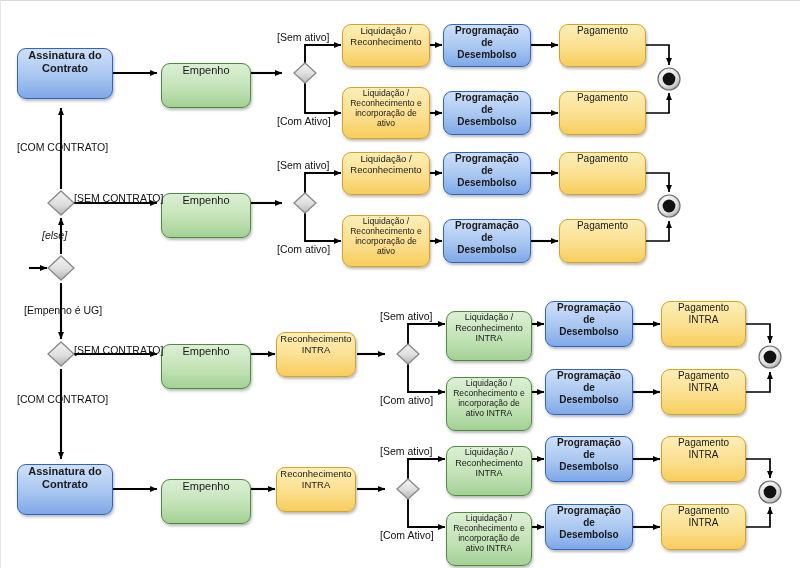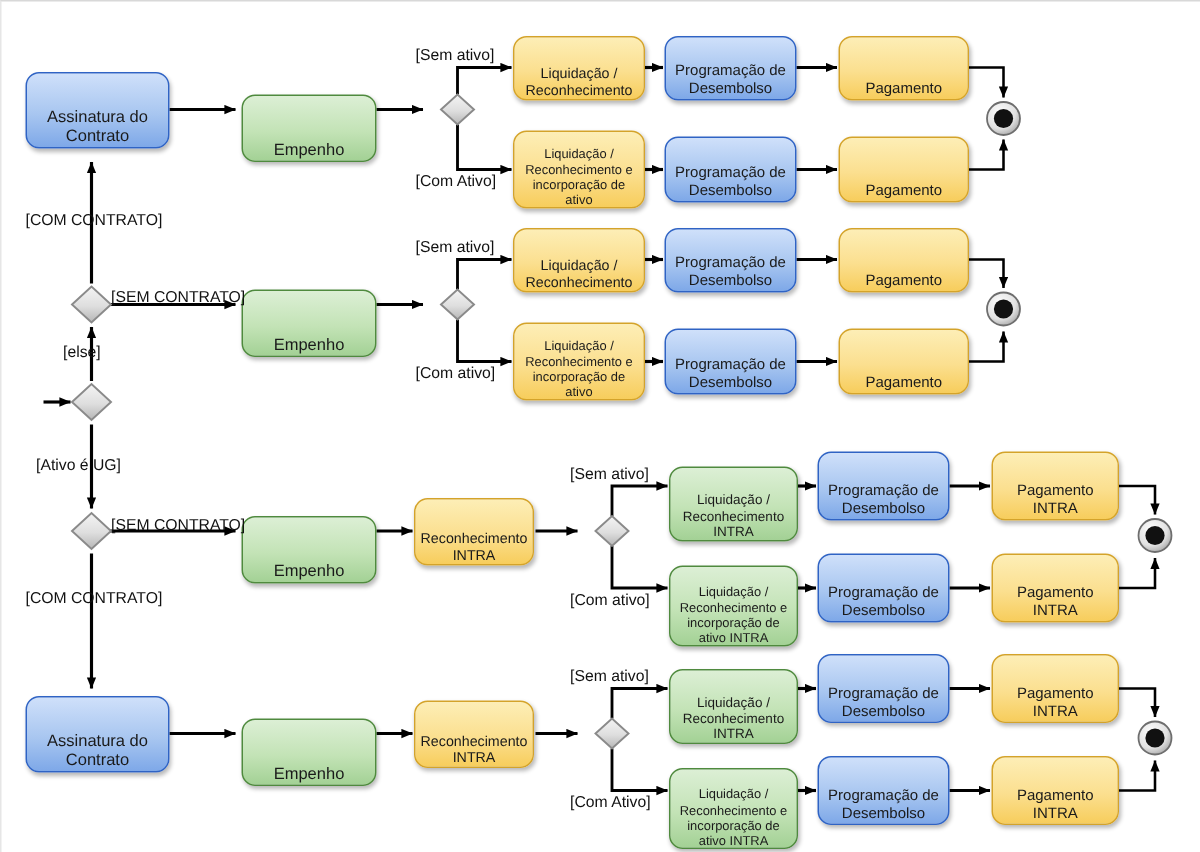--- a/index.html
+++ b/index.html
@@ -2,27 +2,27 @@
 <html><head>
 <meta charset="utf-8">
 <style>
   html,body{margin:0;padding:0;background:#ffffff;}
   body{width:800px;height:568px;overflow:hidden;
        font-family:"Liberation Sans","DejaVu Sans",sans-serif;}
   #canvas{position:relative;width:800px;height:568px;background:#fff;
           border-top:1px solid #d8d8d8;border-left:1px solid #e6e6e6;
           box-sizing:border-box;}
   svg.wires{position:absolute;left:0;top:0;width:800px;height:568px;overflow:visible;}
-  .node{position:absolute;box-sizing:border-box;display:flex;align-items:flex-end;
+  .node{position:absolute;box-sizing:border-box;display:flex;align-items:flex-start;
         justify-content:center;text-align:center;border-radius:9px;
         line-height:1.18;color:#1a1a1a;
         box-shadow:1px 2px 3px rgba(0,0,0,.28);}
   .node span{display:block;padding:0 3px;}
   .n-blue{background:linear-gradient(180deg,#cfe0fa 0%,#a8c6f0 55%,#7ea8e8 100%);
-          border:1.6px solid #2f63c4;}
+          border:1.6px solid #2f63c4;font-weight:bold;}
   .n-green{background:linear-gradient(180deg,#dcefd5 0%,#c3e3b6 55%,#a3d195 100%);
            border:1.6px solid #4f8a3e;margin-top:12px;}
   .n-yellow{background:linear-gradient(180deg,#fdeeb6 0%,#fbdf8f 55%,#f7cd5c 100%);
             border:1.6px solid #d4a32a;}
   .lbl{position:absolute;font-size:10.5px;color:#111;white-space:nowrap;}
 </style>
 </head>
 <body>
 
 <div id="canvas">
@@ -314,18 +314,18 @@
     <span>
         <span>Pagamento</span>
         <span>INTRA</span>
       </span>
   </div>
   <div class="lbl" style="left:379px;top:444px;">[Sem ativo]</div>
   <div class="lbl" style="left:379px;top:528px;">[Com Ativo]</div>
 
   <div class="lbl" style="left:16px;top:140px;">[COM CONTRATO]</div>
   <div class="lbl" style="left:73px;top:191px;">[SEM CONTRATO]</div>
-  <div class="lbl" style="left:41px;top:228px;">[else]</div>
-  <div class="lbl" style="left:23px;top:303px;">[Ativo é UG]</div>
+  <div class="lbl" style="left:41px;top:228px;font-style:italic;">[else]</div>
+  <div class="lbl" style="left:23px;top:303px;">[Empenho é UG]</div>
   <div class="lbl" style="left:73px;top:343px;">[SEM CONTRATO]</div>
   <div class="lbl" style="left:16px;top:392px;">[COM CONTRATO]</div>
 
 </div>
 
 </body></html>

